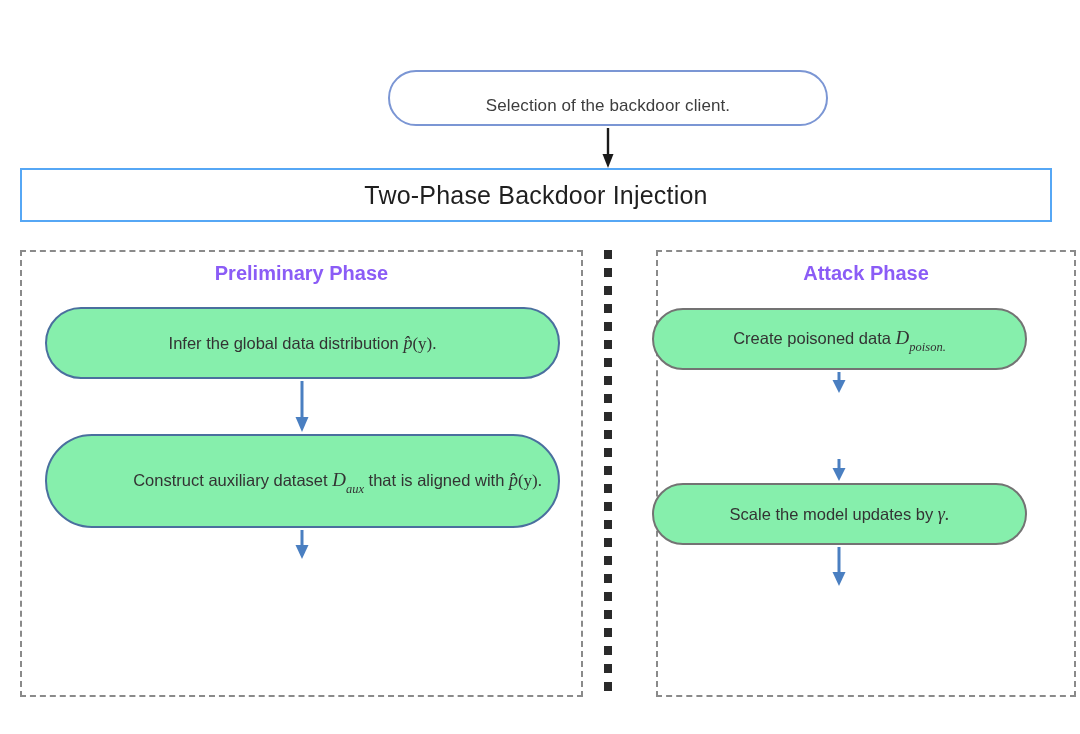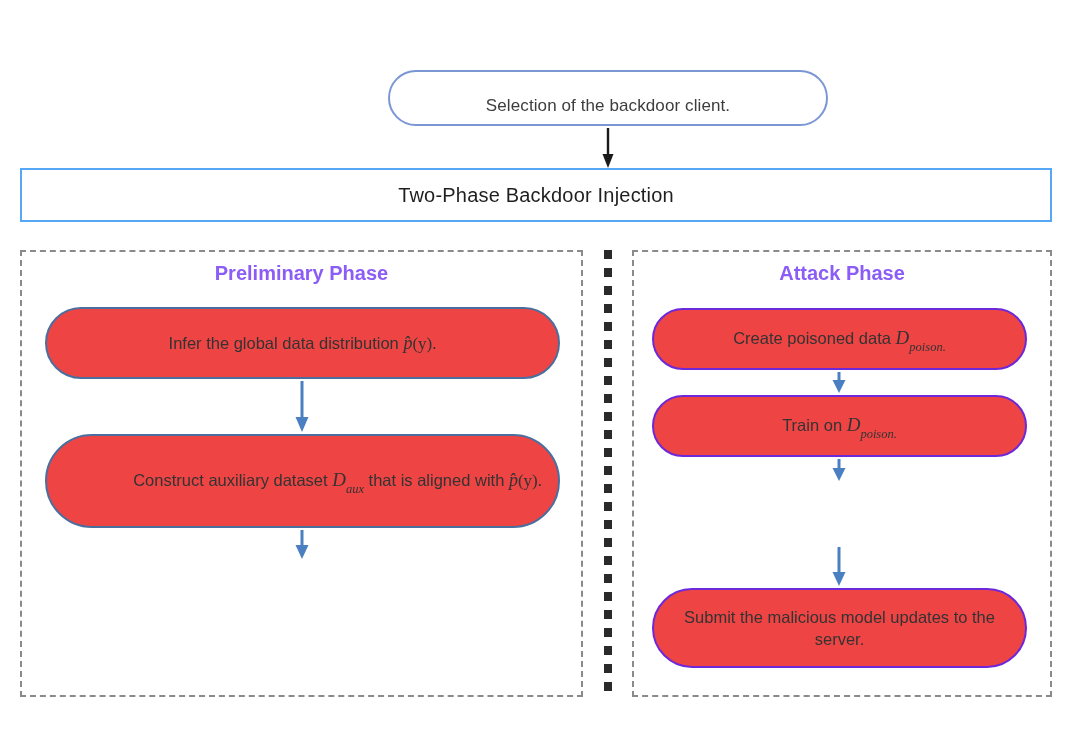--- a/index.html
+++ b/index.html
@@ -62,34 +62,34 @@
     width: 1032px;
     height: 54px;
     border: 2px solid #56a7f5;
     background: #fff;
     box-sizing: border-box;
     display: flex;
     align-items: center;
     justify-content: center;
   }
   .banner span {
-    font-size: 20px;
+    font-size: 25px;
     color: #1f1f1f;
     letter-spacing: .2px;
   }
 
   
   .panel {
     position: absolute;
     border: 2px dashed #8a8a8a;
     box-sizing: border-box;
     background: transparent;
   }
   .panel-left  { left: 20px;  top: 250px; width: 563px; height: 447px; }
-  .panel-right { left: 632px; top: 250px; width: 420px; height: 447px; }
+  .panel-right { left: 656px; top: 250px; width: 420px; height: 447px; }
 
   .panel-title {
     position: absolute;
     left: 0;
     right: 0;
     top: 10px;
     text-align: center;
     font-size: 20px;
     font-weight: bold;
     color: #8b5cf6;
@@ -105,35 +105,35 @@
     background-image: repeating-linear-gradient(
       to bottom,
       #2a2a2a 0px, #2a2a2a 9px,
       rgba(0,0,0,0) 9px, rgba(0,0,0,0) 18px
     );
   }
 
   
   .node {
     position: absolute;
-    background: #ef4444;
+    background: #86efac;
     box-sizing: border-box;
     display: flex;
     align-items: center;
     justify-content: center;
     text-align: center;
     padding: 4px 16px;
   }
   .node .node-text {
     font-size: 16.5px;
     line-height: 1.35;
     color: #333333;
   }
   .node-left  { border: 2px solid #4a6f9e; }
-  .node-right { border: 2px solid #6d28d9; }
+  .node-right { border: 2px solid #737373; }
 
   
   .l1 { left: 45px; top: 307px; width: 515px; height: 72px; border-radius: 36px; }
   .l2 { left: 45px; top: 434px; width: 515px; height: 94px; border-radius: 47px; justify-content: flex-end; }
   .l3 { left: 45px; top: 561px; width: 515px; height: 94px; border-radius: 47px; }
 
   
   .r1 { left: 652px; top: 308px; width: 375px; height: 62px; border-radius: 31px; }
   .r2 { left: 652px; top: 395px; width: 375px; height: 62px; border-radius: 31px; }
   .r3 { left: 652px; top: 483px; width: 375px; height: 62px; border-radius: 31px; }
@@ -235,34 +235,31 @@
     <div class="node-text">
       <span>Create poisoned data </span><span class="mi">D</span><span class="mi-sub">poison.</span>
     </div>
   </div>
 
   <svg class="blue-arrow ra1" viewBox="0 0 14 21">
     <line x1="7" y1="0" x2="7" y2="10" stroke="#4a7fc1" stroke-width="3"></line>
     <polygon points="7,21 0.5,8 13.5,8" fill="#4a7fc1"></polygon>
   </svg>
 
-  <div class="node node-right r2">
-    <div class="node-text">
-      <span>Train on </span><span class="mi">D</span><span class="mi-sub">poison.</span>
-    </div>
-  </div>
 
   <svg class="blue-arrow ra2" viewBox="0 0 14 22">
     <line x1="7" y1="0" x2="7" y2="11" stroke="#4a7fc1" stroke-width="3"></line>
     <polygon points="7,22 0.5,9 13.5,9" fill="#4a7fc1"></polygon>
   </svg>
 
+  <div class="node node-right r3">
+    <div class="node-text">
+      <span>Scale the model updates by </span><span class="greek">γ.</span>
+    </div>
+  </div>
 
   <svg class="blue-arrow ra3" viewBox="0 0 14 39">
     <line x1="7" y1="0" x2="7" y2="27" stroke="#4a7fc1" stroke-width="3"></line>
     <polygon points="7,39 0.5,25 13.5,25" fill="#4a7fc1"></polygon>
   </svg>
 
-  <div class="node node-right r4">
-    <div class="node-text">Submit the malicious model updates to the server.</div>
-  </div>
 
 </div>
 
 </body></html>

